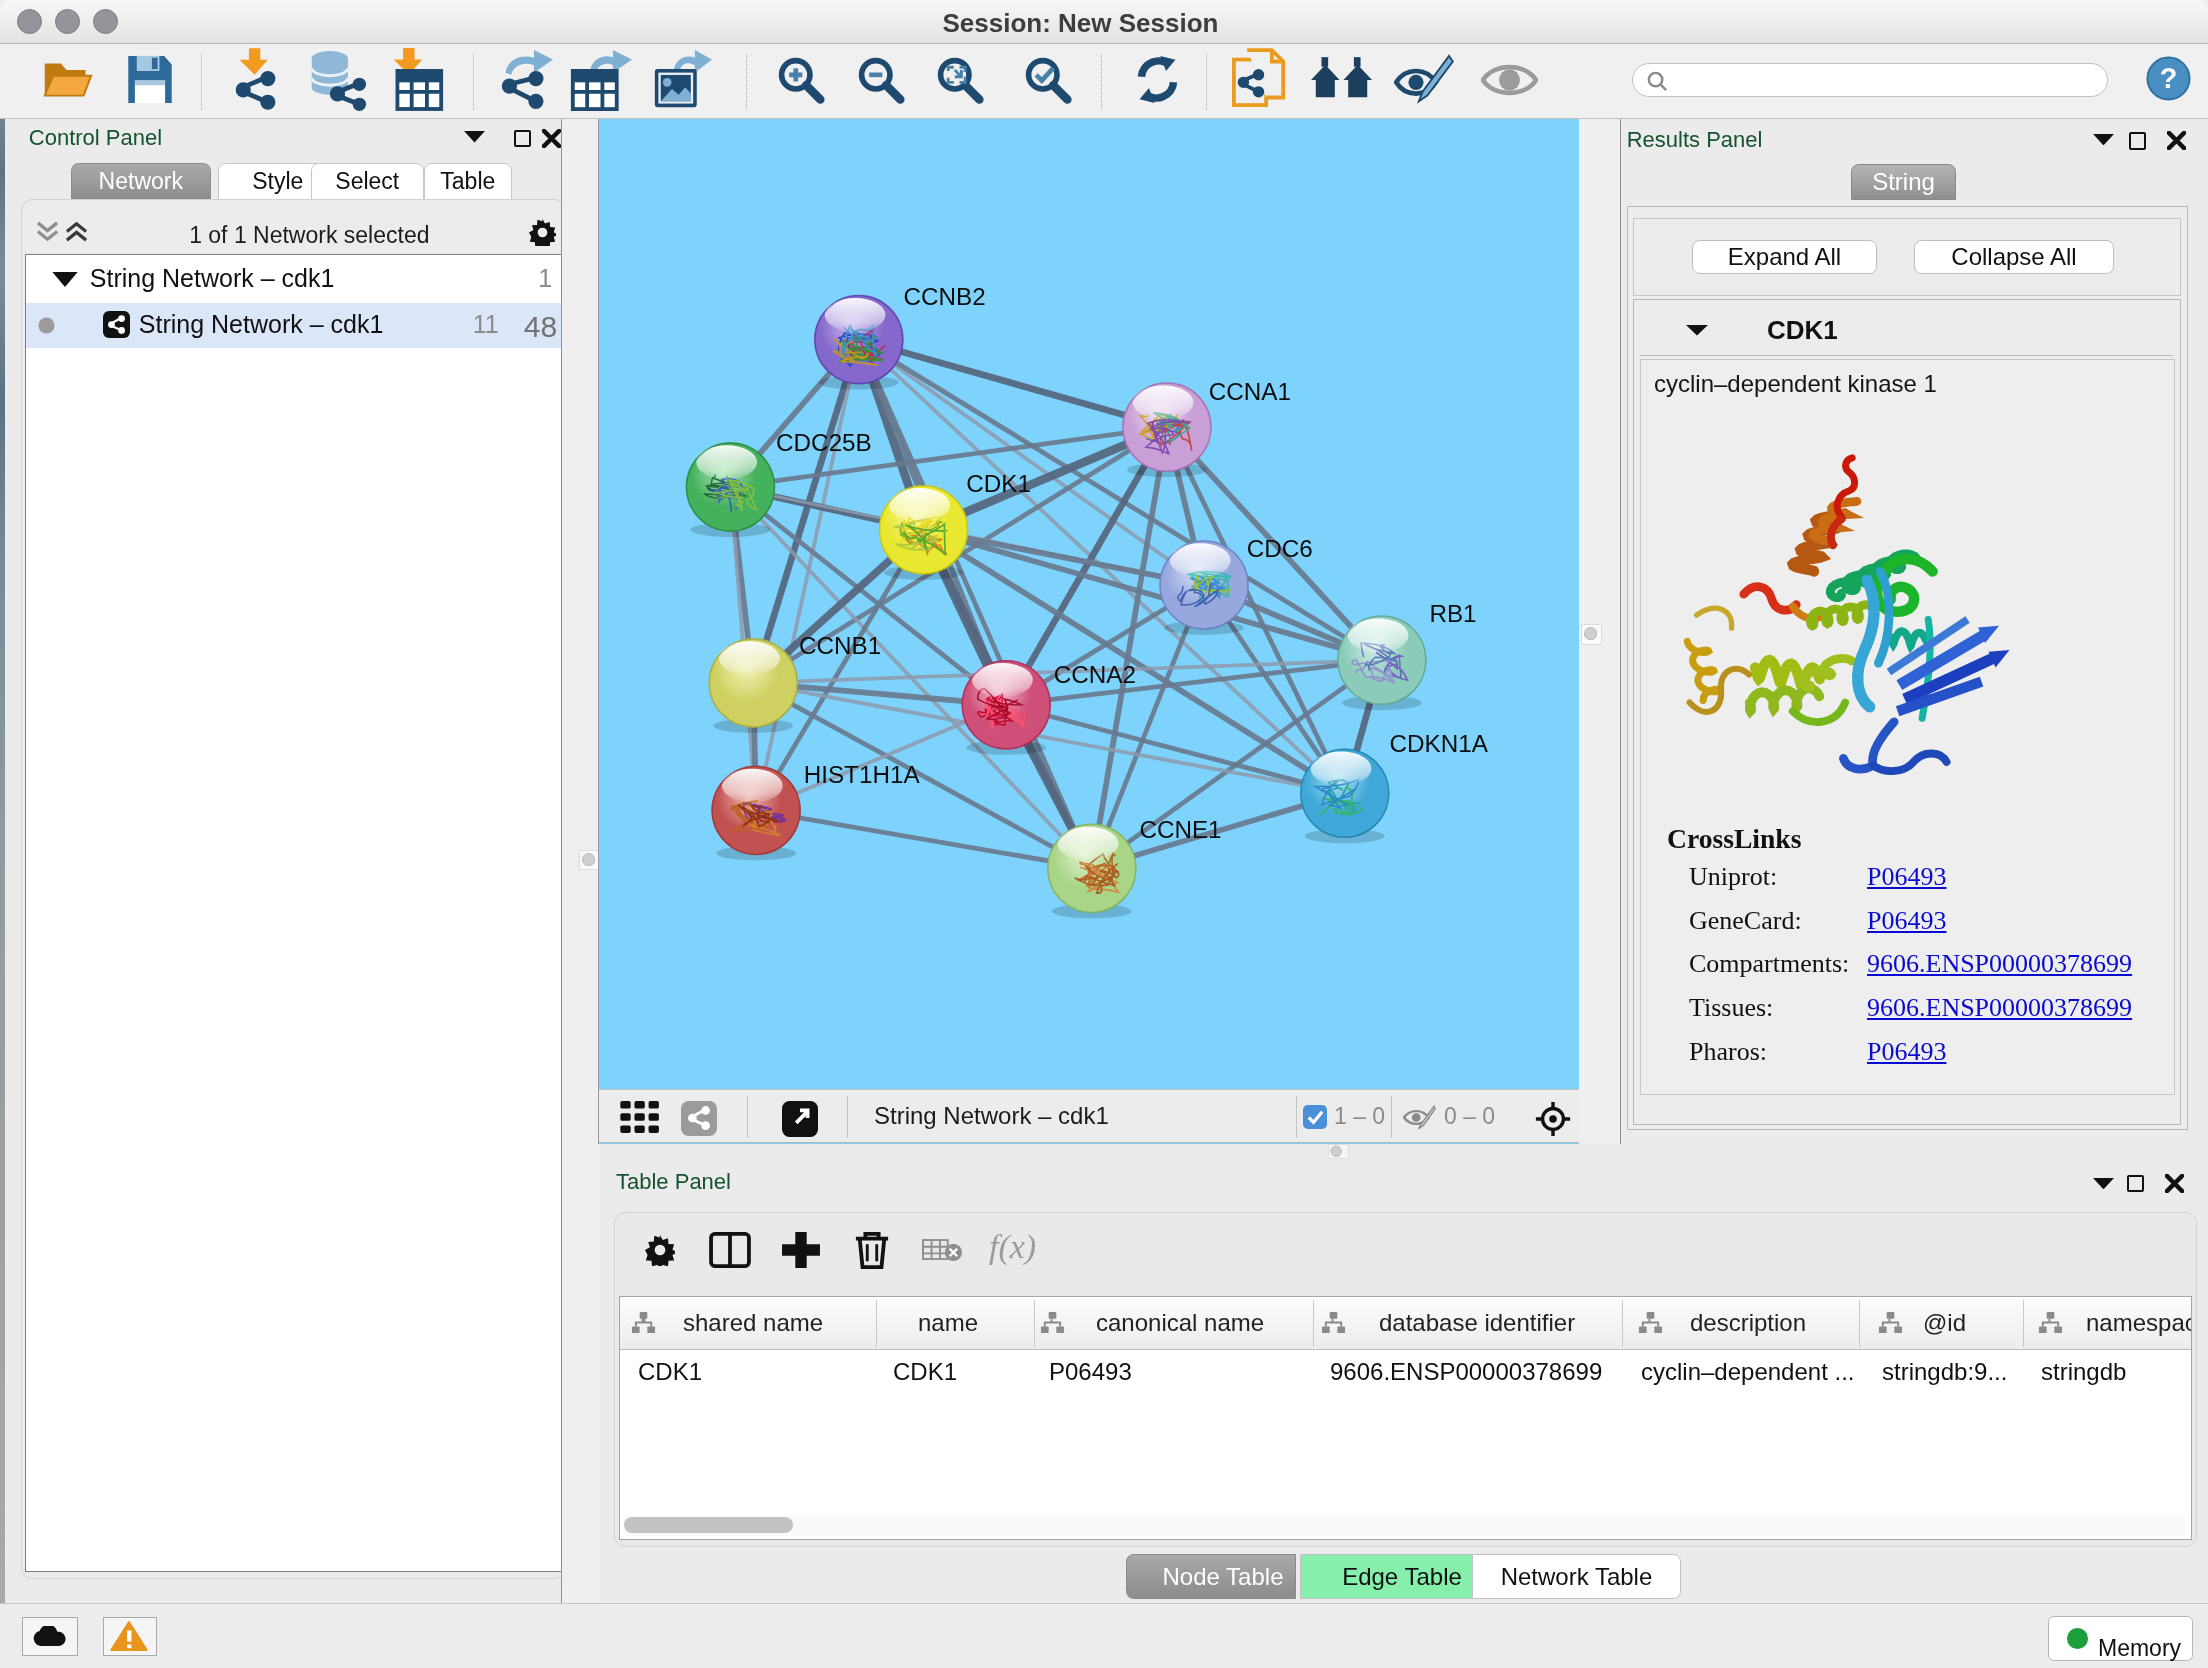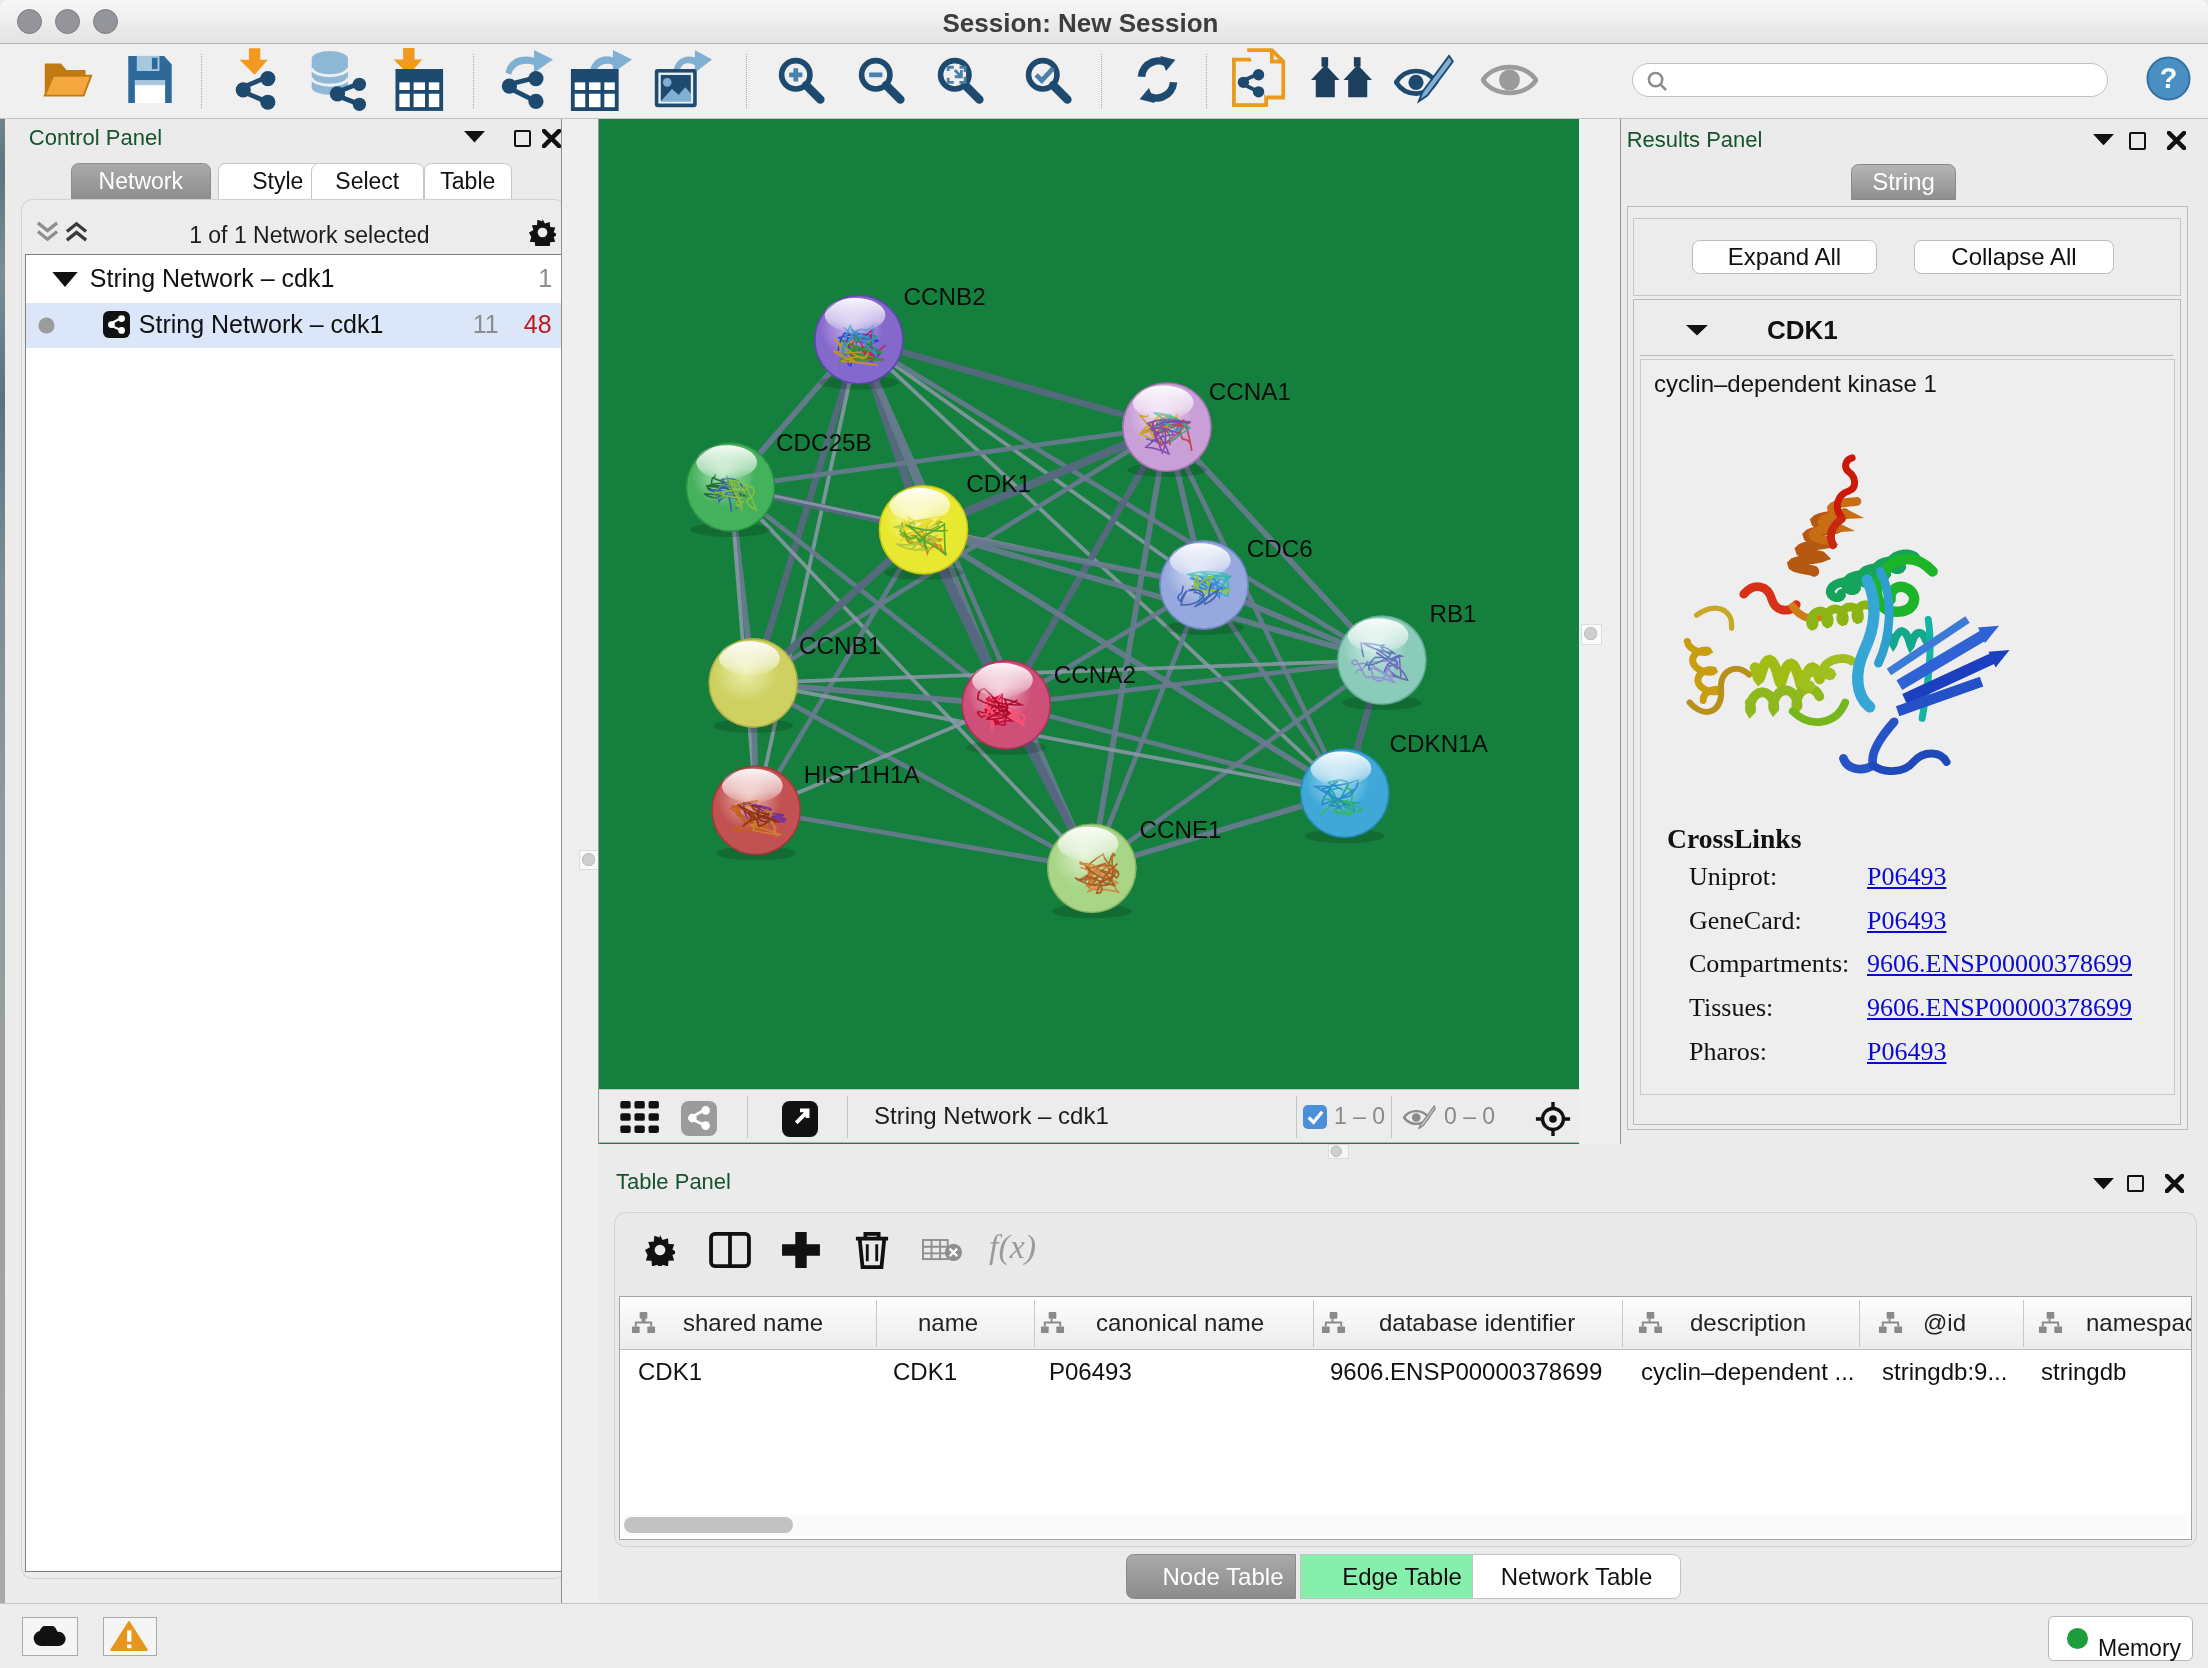--- a/index.html
+++ b/index.html
@@ -8,21 +8,21 @@
   #titlebar{left:0;top:0;width:2208px;height:43px;background:linear-gradient(180deg,#f7f7f7,#e3e3e3);border-bottom:1px solid #b5b5b5;border-radius:9.5px 9.5px 0 0;}
   .tl{position:absolute;top:8.6px;width:23px;height:23px;border-radius:50%;background:#94949b;border:1px solid #7c7c83;}
   #wtitle{position:absolute;left:0;top:7.6px;width:2161px;text-align:center;font-size:26px;font-weight:600;color:#3d3d3d;}
   #toolbar{left:0;top:44px;width:2208px;height:74px;background:#f0f0f0;border-bottom:1px solid #c2c2c2;}
   .tbi{position:absolute;top:0;}
   .tsep{position:absolute;top:9.5px;height:55px;width:0;border-left:1.9px dotted #a9a9a9;}
   #searchbox{position:absolute;left:1632px;top:19px;width:474px;height:32px;background:#fff;border:1px solid #c0c0c0;border-radius:17px;}
   
   .ptitle{font-size:22px;color:#14532d;}
   #cpanel{left:4.8px;top:119px;width:593px;height:1484px;background:#ebebeb;}
-  #npanel{left:598px;top:119px;width:1002px;height:1025px;background:#15803d;border-left:1px solid #9a9a9a;border-right:1px solid #9a9a9a;box-sizing:border-box;}
+  #npanel{left:598px;top:119px;width:1002px;height:1025px;background:#7dd3fc;border-left:1px solid #9a9a9a;border-right:1px solid #9a9a9a;box-sizing:border-box;}
   #rpanel{left:1621px;top:119px;width:588px;height:1032px;background:#ebebeb;}
   #tpanel{left:599px;top:1144px;width:1609px;height:458px;background:#ebebeb;}
   #statusbar{left:0;top:1603px;width:2208px;height:66px;background:#ececec;border-top:1px solid #c6c6c6;}
   .card{position:absolute;background:#ececec;border:1px solid #d2d2d2;border-radius:11.4px;}
   .tab{position:absolute;box-sizing:border-box;height:37px;background:#fff;border:1px solid #c6c6c6;border-radius:7.6px 7.6px 0 0;text-align:center;font-size:23px;color:#111;line-height:35px;}
   .tabsel{background:linear-gradient(180deg,#aaaaaa,#8d8d8d);color:#fff;border-color:#8d8d8d;}
   .btn{position:absolute;box-sizing:border-box;background:#fff;border:1px solid #bcbcbc;border-radius:7.6px;text-align:center;font-size:24px;color:#111;}
   a.lnk{color:#0a0ad0;text-decoration:underline;}
   .serif{font-family:"Liberation Serif",serif;}
 </style>
@@ -226,21 +226,21 @@
           <rect width="32" height="32" rx="7" fill="#111"></rect>
           <g fill="#fff">
             <circle cx="10" cy="16" r="4"></circle>
             <circle cx="22" cy="9" r="4"></circle>
             <circle cx="22" cy="23" r="4"></circle>
             <path d="M10 14.5 L22 8 M10 17.5 L22 23" stroke="#fff" stroke-width="2.6"></path>
           </g>
         </svg>
        <div class="abs" style="left:113px;top:6.7px;font-size:25px;color:#111;">String Network – cdk1</div>
        <div class="abs" style="left:447px;top:6.7px;font-size:25px;color:#8c8c8c;">11</div>
-       <div class="abs" style="left:498px;top:6.7px;font-size:25px;color:#b91c1c;">48</div>
+       <div class="abs" style="left:498px;top:6.7px;font-size:30px;color:#737373;">48</div>
      </div>
   </div>
 
   <div class="abs" style="left:556px;top:0;width:37px;height:1484px;background:#efefef;border-left:1px solid #8f8f8f;"></div>
   <div class="abs" style="left:574px;top:731px;width:19px;height:18px;background:#fafafa;border:1px solid #dcdcdc;"></div>
   <svg class="abs" style="left:577px;top:734px" width="13.3" height="13.3" viewBox="0 0 14 14">
       <circle cx="7" cy="7" r="6.5" fill="#cfcfcf" stroke="#b5b5b5"></circle>
     </svg>
 </div>
 <div id="npanel" class="abs">

